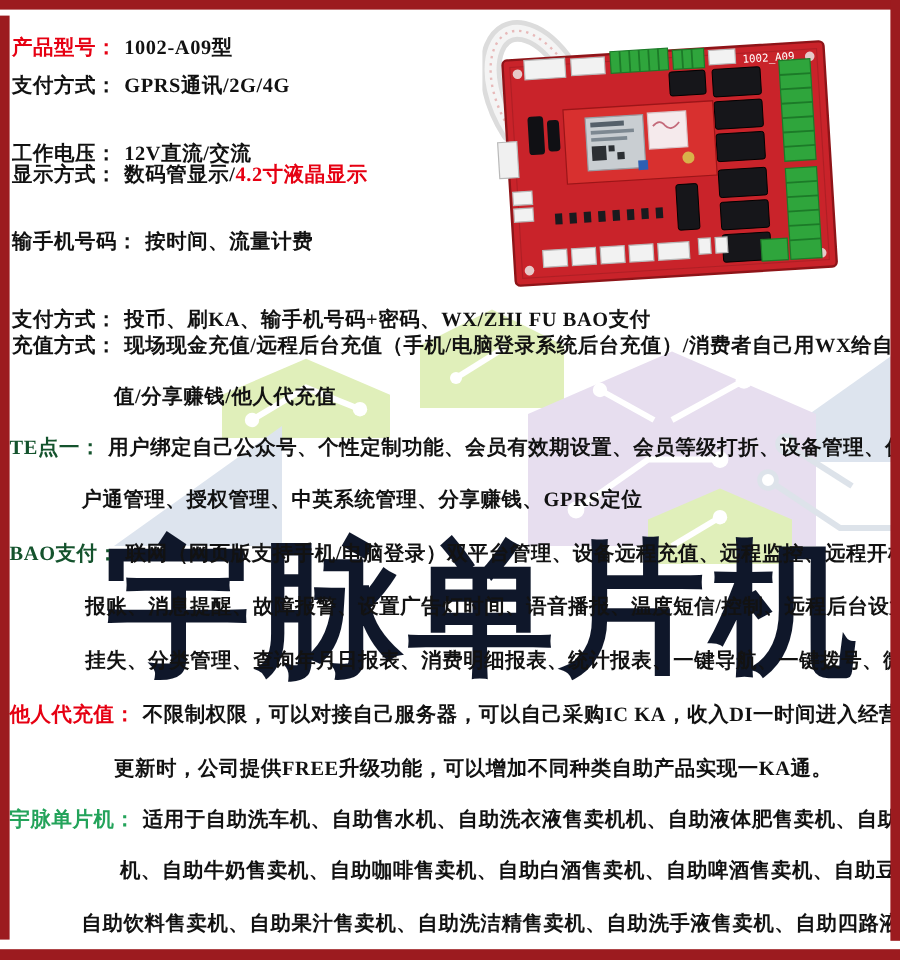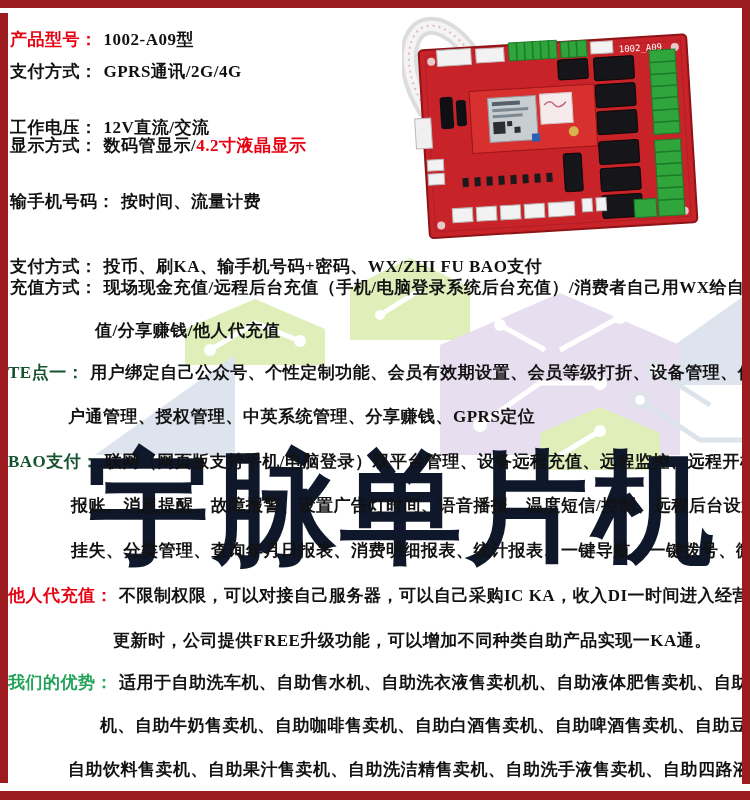--- a/index.html
+++ b/index.html
@@ -35,21 +35,21 @@
   .lab-blue{color:#14532d;}
   .lab-green{color:#23a35a;}
   .val{margin-left:6px;}
   .val-red{color:#e60012;}
 
   .l1{left:10px;top:16px;margin-top:12px;}  .l2{left:10px;top:60px;}  .l3{left:10px;top:102px;margin-top:14px;}
   .l4{left:10px;top:134px;} .l5{left:10px;top:190px;} .l6{left:10px;top:232px;margin-top:23px;}
   .l7{left:10px;top:276px;} .l8{left:95px;top:319px;}
   .l9{left:8px;top:361px;}  .l10{left:68px;top:405px;}
   .l11{left:8px;top:450px;} .l12{left:71px;top:494px;} .l13{left:71px;top:539px;}
-  .l14{left:8px;top:584px;} .l15{left:113px;top:629px;}
+  .l14{left:8px;top:584px;} .l15{left:95px;top:629px;}
   .l16{left:8px;top:671px;} .l17{left:100px;top:714px;} .l18{left:68px;top:758px;}
 </style>
 </head>
 <body>
 
 <svg class="watermark-svg" width="750" height="350" viewBox="0 0 750 350" aria-hidden="true">
   <g>
     <polygon points="350,85 350,33 410,3 470,33 470,85" fill="#e0efba"></polygon>
     <polygon points="185,110 185,74 255,44 325,74 325,110" fill="#e0efba"></polygon>
     <polygon points="95,200 235,100 235,200" fill="#dde4ee"></polygon>
@@ -232,21 +232,21 @@
 </div>
 
 <div class="line l14">
   <span class="lab lab-red">他人代充值：</span><span class="val">不限制权限，可以对接自己服务器，可以自己采购IC KA，收入DI一时间进入经营者账户，系统</span>
 </div>
 <div class="line l15">
   <span>更新时，公司提供FREE升级功能，可以增加不同种类自助产品实现一KA通。</span>
 </div>
 
 <div class="line l16">
-  <span class="lab lab-green">我们的优势：</span><span class="val">适用于自助洗车机、自助售水机、自助洗衣液售卖机机、自助液体肥售卖机、自助车用尿素售卖</span>
+  <span class="lab lab-green">宇脉单片机：</span><span class="val">适用于自助洗车机、自助售水机、自助洗衣液售卖机机、自助液体肥售卖机、自助车用尿素售卖</span>
 </div>
 <div class="line l17">
   <span>机、自助牛奶售卖机、自助咖啡售卖机、自助白酒售卖机、自助啤酒售卖机、自助豆浆售卖机、</span>
 </div>
 <div class="line l18">
   <span>自助饮料售卖机、自助果汁售卖机、自助洗洁精售卖机、自助洗手液售卖机、自助四路液体售卖机等。</span>
 </div>
 
 <div class="bar bar-top"></div>
 <div class="bar bar-left"></div>

